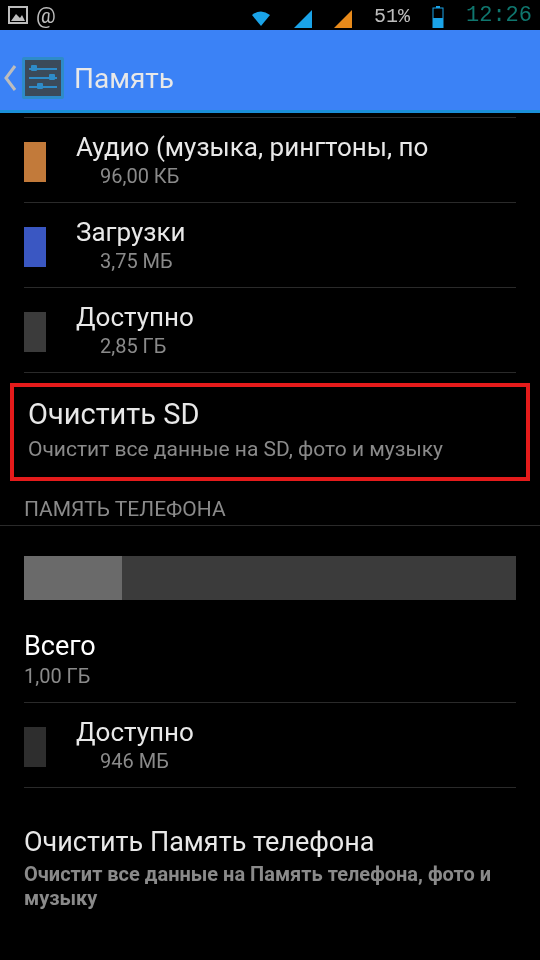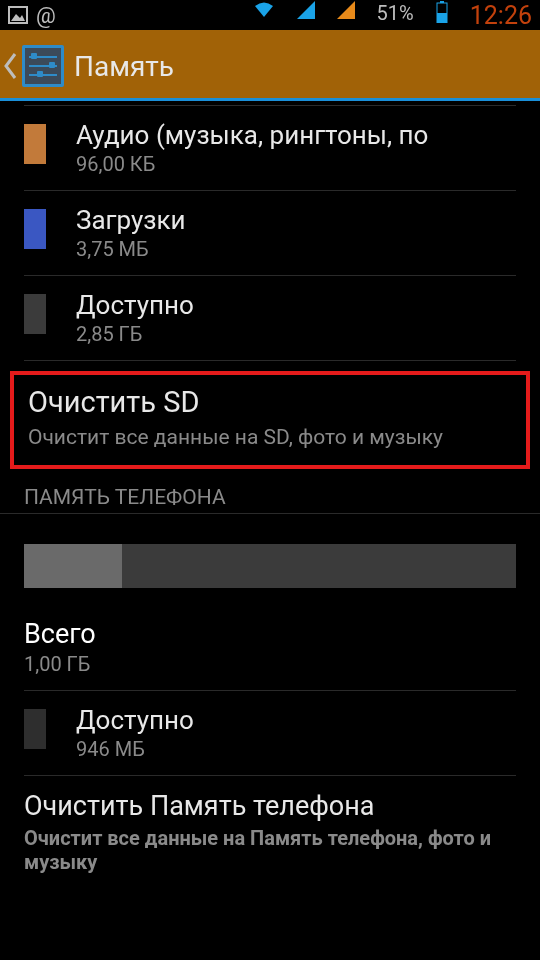--- a/index.html
+++ b/index.html
@@ -22,29 +22,30 @@
     color: #bdbdbd;
   }
   .status-left {
     display: flex;
     align-items: center;
     gap: 8px;
   }
   .status-right {
     margin-left: auto;
     display: flex;
-    align-items: flex-start;
+    align-items: flex-end;
     gap: 22px;
+    font-family: Liberation Mono, monospace;
   }
   .action-bar {
     height: 64px;
-    background: #a16207;
-    display: flex;
-    align-items: center;
-    padding: 4px 4px 0 0;
+    background: #3b82f6;
+    display: flex;
+    align-items: center;
+    padding: 16px 4px 0 0;
     border-bottom: 3px solid #1a8fd8;
   }
   .back-chevron {
     width: 20px;
     display: flex;
     align-items: center;
     justify-content: center;
   }
   .settings-icon-box {
     width: 36px;
@@ -74,47 +75,49 @@
   .content {
     padding-top: 4px;
   }
   .thin-divider {
     height: 1px;
     background: #2a2a2a;
     margin: 0 24px;
   }
   .storage-item {
     display: flex;
-    align-items: flex-start;
+    align-items: center;
     padding: 14px 24px 14px 24px;
   }
   .color-chip {
     width: 22px;
     height: 40px;
     margin-top: 4px;
     margin-right: 30px;
     flex-shrink: 0;
   }
   .item-text .title {
     font-size: 26px;
     color: #e8e8e8;
     white-space: nowrap;
     overflow: hidden;
   }
   .item-text .sub {
     font-size: 20px;
     color: #8a8a8a;
     margin-top: 2px;
+    margin-left: 24px;
   }
   .action-item {
     padding: 14px 24px 14px 24px;
   }
   .action-item .title {
     font-size: 27px;
     color: #e8e8e8;
+    margin-top: 24px;
   }
   .action-item .sub {
     font-size: 20px;
     color: #8a8a8a;
     margin-top: 4px;
     font-weight: bold;
   }
   .highlight-box {
     border: 4px solid #e51b1b;
     margin: 10px 10px 6px 10px;
@@ -154,22 +157,22 @@
   .total-item .title {
     font-size: 27px;
     color: #ffffff;
   }
   .total-item .sub {
     font-size: 20px;
     color: #8a8a8a;
     margin-top: 2px;
   }
   .clock {
-    color: #c2410c;
-    font-size: 25px;
+    color: #0f766e;
+    font-size: 22px;
   }
   svg { display: block; }
 </style>
 </head>
 <body>
 
 <div class="status-bar">
   <div class="status-left">
     <span>
       <svg width="20" height="18" viewBox="0 0 20 18">

